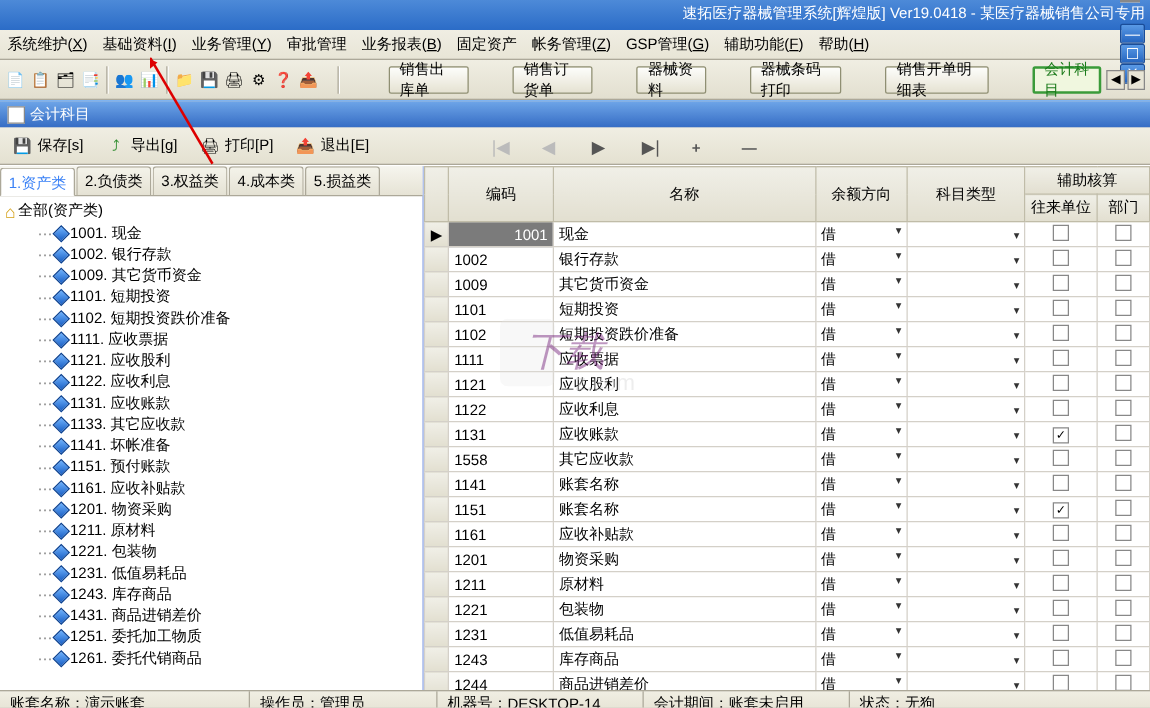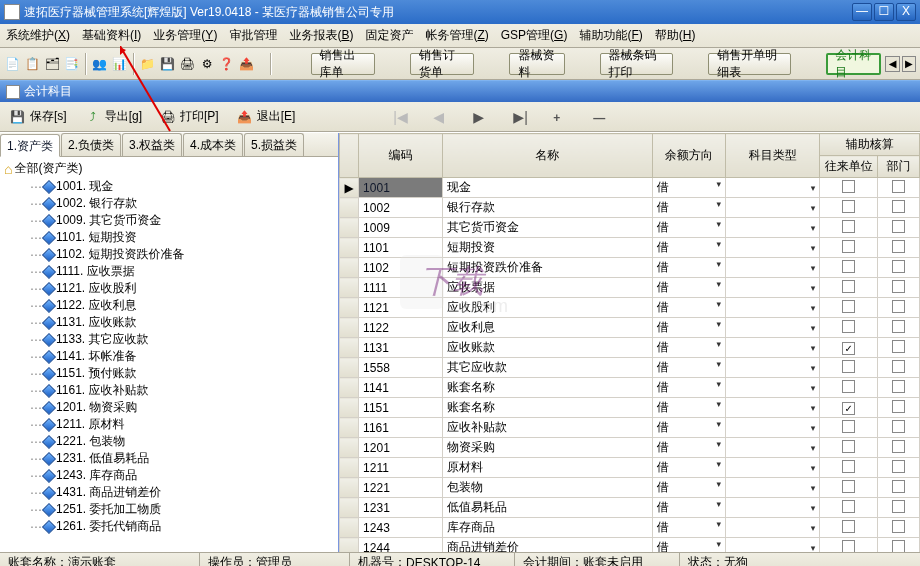--- a/index.html
+++ b/index.html
@@ -1,17 +1,17 @@
 <!DOCTYPE html>
 <html><head>
 <meta charset="utf-8">
 <style>
 * { margin: 0; padding: 0; box-sizing: border-box; font-family: "Microsoft YaHei", SimSun, Arial, sans-serif; font-size: 12px; }
 body { background: #d4d0c8; overflow: hidden; width: 920px; height: 566px; position: relative; }
-.title-bar { height: 24px; background: linear-gradient(to bottom, #4d8ad8, #2b6cc7); color: #fff; display: flex; align-items: center; padding: 0 4px; }
+.title-bar { height: 24px; background: linear-gradient(to bottom, #4d8ad8, #2b6cc7); color: #fff; display: flex; align-items: flex-end; padding: 0 4px; flex-direction: column; }
 .title-bar .icon { width: 16px; height: 16px; background: #fff; border: 1px solid #888; margin-right: 4px; }
 .title-bar .title-text { flex: 1; font-size: 12px; }
 .title-bar .win-btn { width: 20px; height: 18px; margin-left: 2px; background: linear-gradient(to bottom,#5a9ae6,#2565c0); border: 1px solid #1a4d99; border-radius: 2px; text-align: center; line-height: 14px; color: #fff; cursor: pointer; }
 .menu-bar { height: 24px; background: linear-gradient(to bottom, #f0eee3, #e8e5d6); border-bottom: 1px solid #aca899; display: flex; align-items: center; padding: 0 0; }
 .menu-item { padding: 2px 6px; cursor: pointer; }
 .underline { text-decoration: underline; }
 .toolbar-row { height: 32px; background: linear-gradient(to bottom,#f0eee3,#e2dfcf); border-bottom: 1px solid #aca899; display: flex; align-items: center; padding: 0 4px; gap: 2px; }
 .tbtn { width: 20px; height: 20px; border: 1px solid transparent; display: inline-flex; align-items: center; justify-content: center; cursor: pointer; }
 .sep { width: 2px; height: 22px; border-left: 1px solid #aca899; border-right: 1px solid #fff; margin: 0 2px; }
 .pill-btn { height: 22px; padding: 0 8px; background: linear-gradient(to bottom,#fdfdfb,#e5e2d2); border: 1px solid #8f8f73; border-radius: 2px; cursor: pointer; display: inline-flex; align-items: center; margin-left: 31px; }
@@ -22,32 +22,32 @@
 .action-bar { height: 30px; background: linear-gradient(to bottom,#f0eee3,#e4e1d1); border-bottom: 1px solid #aca899; display: flex; align-items: center; padding: 0 10px; gap: 18px; }
 .action-btn { display: inline-flex; align-items: center; gap: 4px; cursor: pointer; }
 .action-btn .aicon { width: 16px; height: 16px; display:inline-flex; align-items:center; justify-content:center; }
 .nav-cluster { margin-left: 80px; display: flex; gap: 24px; }
 .nav-btn { width: 16px; height: 16px; cursor: pointer; font-size: 14px; color: #555; }
 .nav-btn.disabled { color: #bbb; }
 .main-area { display: flex; height: 420px; border-top: 1px solid #fff; }
 .left-panel { width: 339px; border-right: 1px solid #7a96df; display: flex; flex-direction: column; background: #fff; }
 .tab-strip { height: 24px; background: linear-gradient(to bottom,#f6f5ee,#e6e3d5); display: flex; border-bottom: 1px solid #aca899; }
 .tab { padding: 3px 6px; border: 1px solid #aca899; border-bottom: none; background: linear-gradient(to bottom,#f4f3ea,#e5e2d4); margin-right: 1px; cursor: pointer; border-radius: 3px 3px 0 0; font-size:12px; }
-.tab.active { background: #fff; color: #0f172a; border-bottom: 1px solid #fff; position: relative; top: 1px; }
+.tab.active { background: #fff; color: #3b82f6; border-bottom: 1px solid #fff; position: relative; top: 1px; }
 .tree { flex: 1; overflow: auto; padding: 2px 4px; }
 .tree-root { display: flex; align-items: center; gap: 2px; padding: 1px 0; }
 .tree-item { display: flex; align-items: center; gap: 2px; padding: 0 0 0 26px; white-space: nowrap; height: 17px; }
 .home-icon { color: #d4a017; font-size: 14px; }
 .blue-dot { width: 10px; height: 10px; transform: rotate(45deg); background: linear-gradient(135deg,#6fb3ff,#1a5fc4); border: 1px solid #0a4090; }
 .right-panel { flex: 1; background: #fff; display: flex; flex-direction: column; overflow: hidden; }
 .grid { flex: 1; overflow: auto; }
 .grid table { border-collapse: collapse; width: 100%; padding-left: 25px; }
 .grid th { background: linear-gradient(to bottom,#f0efe7,#e2dfd0); border: 1px solid #c0bca8; padding: 2px 4px; font-weight: normal; height: 18px; }
 .grid td { border: 1px solid #d4d0c8; padding: 1px 4px; height: 17px; white-space: nowrap; }
-.grid tr:first-child td.code-cell { background: #7b7b7b; color: #0f172a; }
+.grid tr:first-child td.code-cell { background: #7b7b7b; color: #ffffff; text-align: right; }
 .rowmark { width: 14px; text-align:center; background: linear-gradient(to bottom,#f0efe7,#e2dfd0); border: 1px solid #c0bca8; }
 .dd-arrow { float: right; font-size: 9px; color: #333; }
 .cbx { width: 13px; height: 13px; border: 1px solid #888; background: #fff; display: inline-block; text-align:center; line-height:11px; font-size:10px; }
 .status-bar { height: 20px; background: linear-gradient(to bottom,#f0eee3,#e4e1d1); border-top: 1px solid #aca899; display: flex; align-items: center; font-size: 12px; }
 .status-cell { border-right: 1px solid #aca899; padding: 0 8px; height: 100%; display:flex; align-items:center; }
 .watermark { position: absolute; left: 420px; top: 260px; font-size: 32px; color: #701a75; opacity: 0.45; font-style: italic; pointer-events: none; z-index:2; }
 .watermark-sub { position: absolute; left: 460px; top: 296px; font-size: 18px; color: #d8d8d8; opacity: 0.45; pointer-events: none; z-index:2; }
 .wm-icon { position:absolute; left:400px; top:255px; width:44px; height:54px; background:#e6e6e6; opacity:0.28; border-radius:6px; pointer-events:none; z-index:1; }
 .arrow-line { position: absolute; left: 120px; top: 46px; width: 60px; height: 90px; pointer-events: none; z-index: 5; }
 </style>

